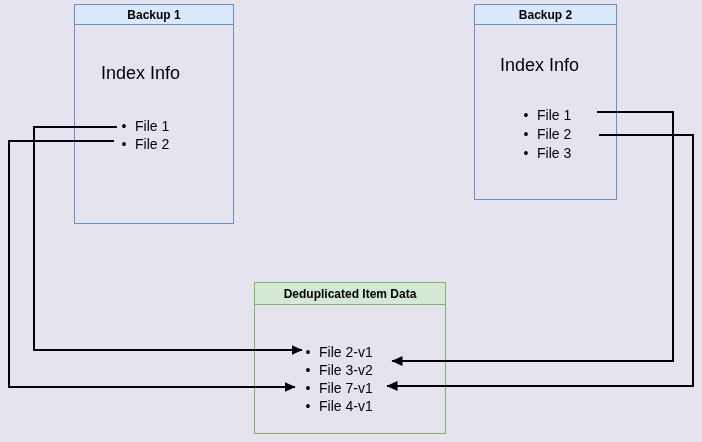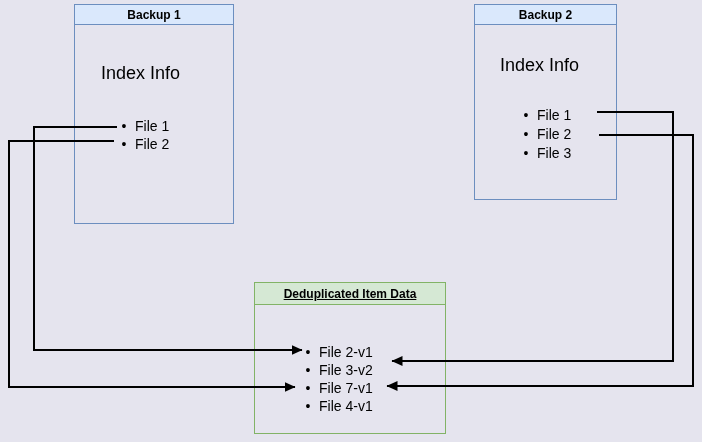--- a/index.html
+++ b/index.html
@@ -111,21 +111,21 @@
         <span class="bullet">•</span>
         <span>File 2</span>
       </li>
       <li>
         <span class="bullet">•</span>
         <span>File 3</span>
       </li>
     </ul>
   </div>
 
-  <div class="box green" style="left:254px; top:282px; width:192px; height:152px;text-decoration:underline;">
+  <div class="box green" style="left:254px; top:282px; width:192px; height:152px;">
     <div class="box-header">
       <span>Deduplicated Item Data</span>
     </div>
     <ul class="file-list" style="left:46px; top:60px; line-height:18px;">
       <li>
         <span class="bullet">•</span>
         <span>File 2-v1</span>
       </li>
       <li>
         <span class="bullet">•</span>

